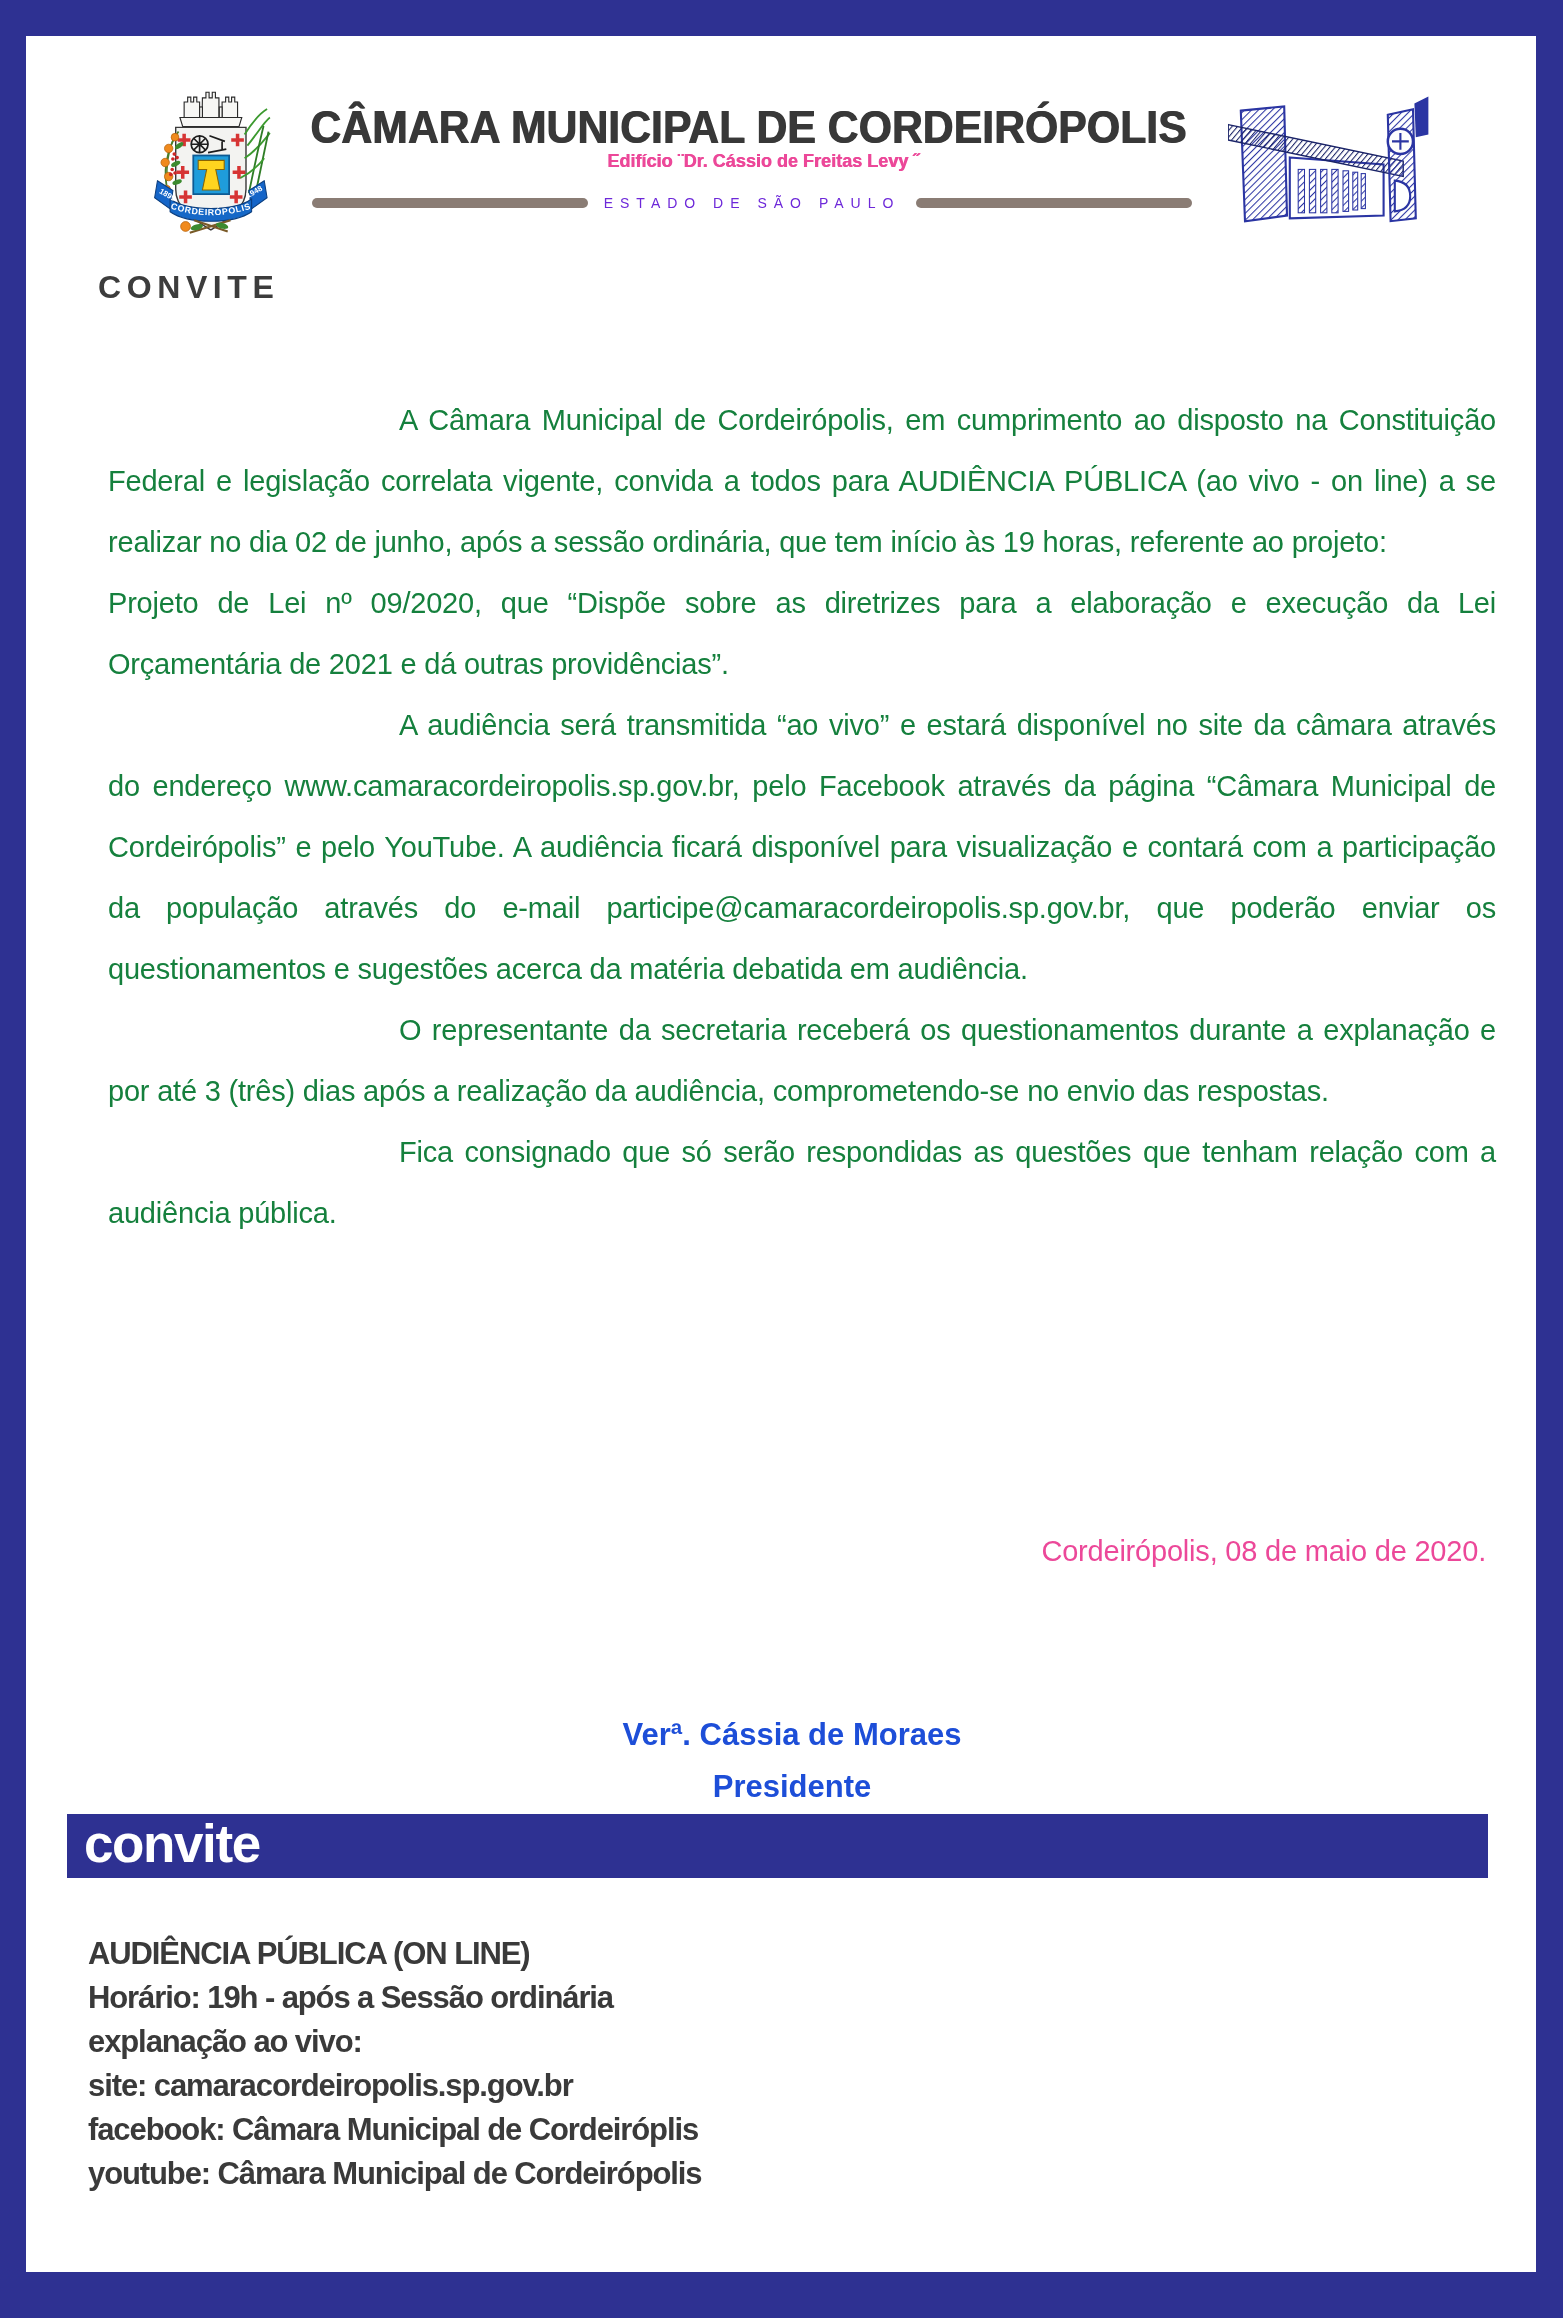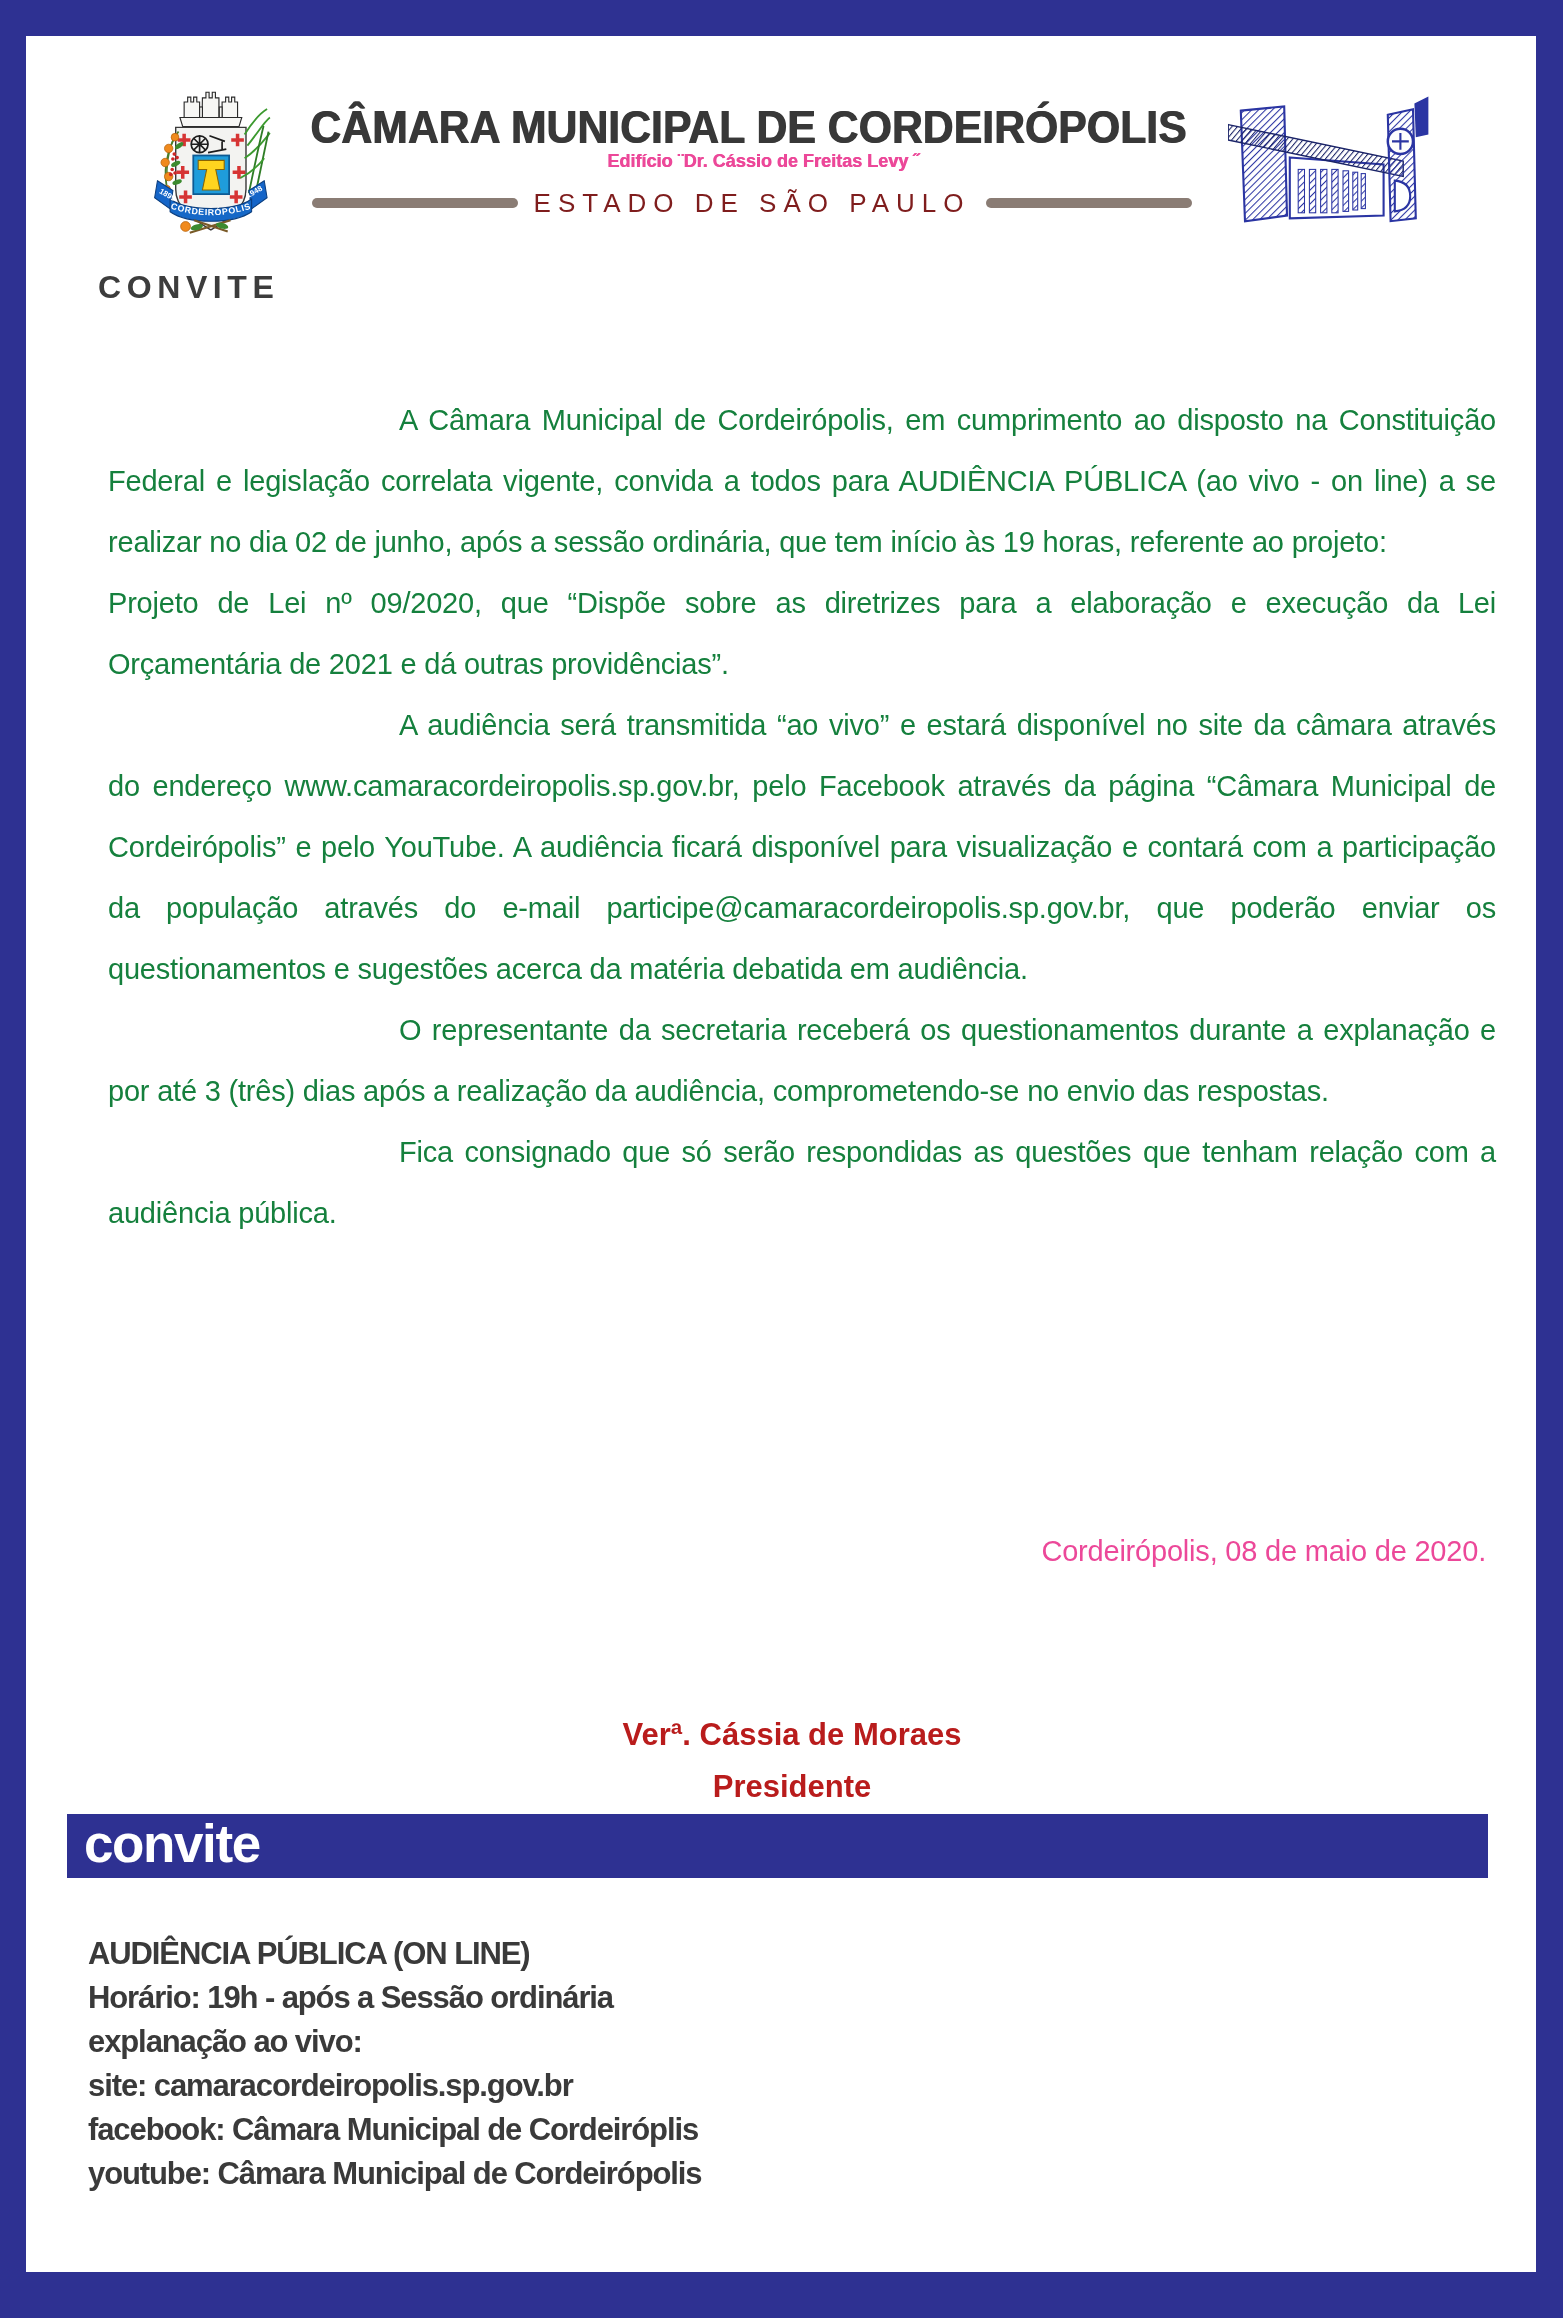--- a/index.html
+++ b/index.html
@@ -26,21 +26,21 @@
     font-size:19px;font-weight:700;color:#ec4899;white-space:nowrap;
   }
   .org-subtitle .squeeze{display:inline-block;transform:scaleX(.95);transform-origin:center;
     text-shadow:0.6px 0 0 currentColor;}
   .estado-row{
     position:absolute;left:312px;top:192px;width:880px;height:22.4px;
     display:flex;align-items:center;
   }
   .estado-bar{flex:1;height:10.5px;background:#8A7C74;border-radius:5.6px;}
   .estado-label{
-    padding:0 15.4px;font-size:26px;font-weight:400;color:#7f1d1d;
+    padding:0 15.4px;font-size:14px;font-weight:400;color:#6d28d9;
     letter-spacing:7px;white-space:nowrap;
   }
   .building-sketch{position:absolute;left:1228px;top:91px;width:202px;height:140px;}
 
   
   .convite-heading{
     position:absolute;left:98px;top:269px;
     font-size:32px;font-weight:700;color:#3C3C3C;letter-spacing:5.6px;
   }
   .body-text{
@@ -50,21 +50,21 @@
   .para{
     margin:0;text-align:justify;text-align-last:left;letter-spacing:-0.2px;
   }
   .para.indent{text-indent:291px;}
   .date-line{
     position:absolute;left:98px;top:1535px;width:1388px;text-align:right;
     font-size:29px;color:#ec4899;letter-spacing:-0.2px;
   }
   .signature{
     position:absolute;left:98px;top:1709px;width:1388px;text-align:center;
-    font-size:31px;font-weight:700;color:#b91c1c;line-height:52px;
+    font-size:31px;font-weight:700;color:#1d4ed8;line-height:52px;
   }
 
   
   .convite-banner{
     position:absolute;left:67px;top:1814px;width:1421px;height:64px;background:#2E3192;
   }
   .convite-banner .label{
     display:block;padding-left:17px;font-size:53px;font-weight:700;color:#ffffff;
     line-height:60px;letter-spacing:-1.4px;
   }

